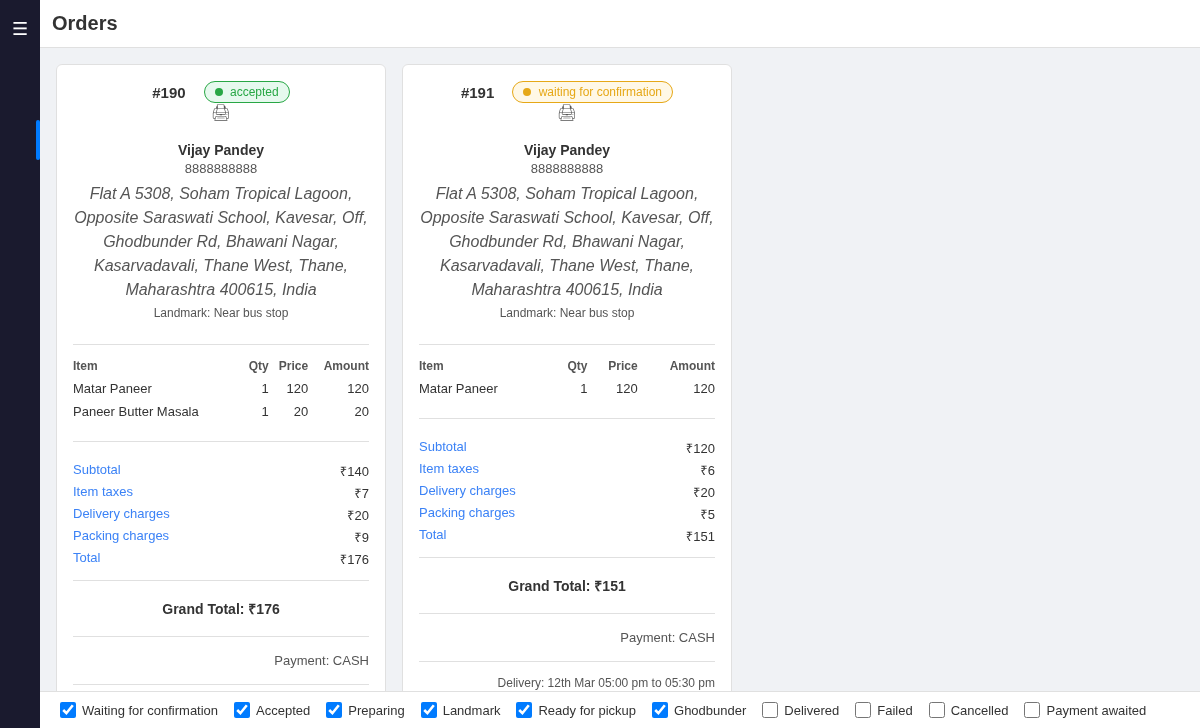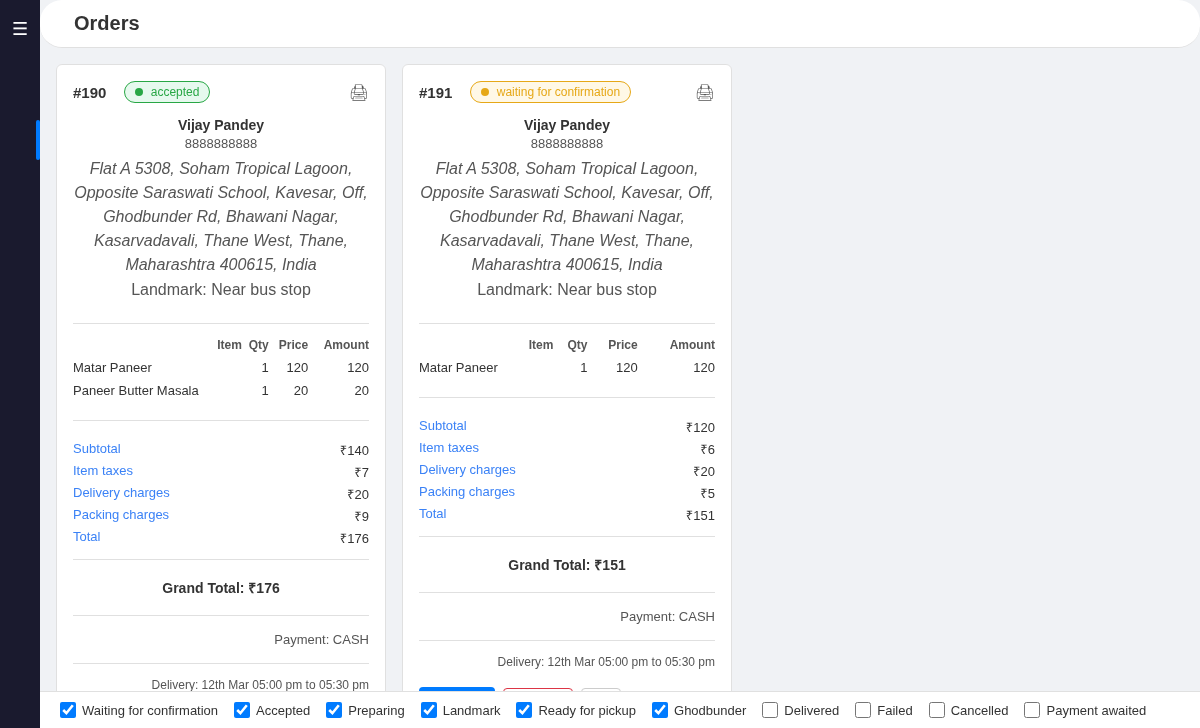--- a/index.html
+++ b/index.html
@@ -6,45 +6,45 @@
     body { font-family: Arial, sans-serif; font-size: 13px; background: #f0f2f5; color: #333; height: 728px; overflow: hidden; display: flex; flex-direction: column; }
 
     .app-layout { display: flex; flex: 1; overflow: hidden; }
 
     .sidebar { width: 40px; background: #1a1a2e; display: flex; flex-direction: column; align-items: center; padding-top: 10px; flex-shrink: 0; }
     .sidebar-menu-icon { color: white; font-size: 18px; cursor: pointer; padding: 8px; }
     .sidebar-blue-bar { width: 4px; background: #007bff; height: 40px; position: absolute; left: 36px; top: 120px; border-radius: 2px; }
 
     .main-content { flex: 1; display: flex; flex-direction: column; overflow: hidden; }
 
-    .header { background: white; padding: 12px 34px; border-bottom: 1px solid #e0e0e0; border-radius: 22px; }
+    .header { background: white; padding: 12px 12px; border-bottom: 1px solid #e0e0e0; }
     .header-title { font-size: 20px; font-weight: bold; color: #333; }
 
     .orders-area { flex: 1; overflow-x: auto; overflow-y: auto; padding: 16px; display: flex; gap: 16px; align-items: flex-start; }
 
     .order-card { background: white; border: 1px solid #e0e0e0; border-radius: 6px; width: 330px; flex-shrink: 0; padding: 16px; display: flex; flex-direction: column; }
 
-    .order-header { display: flex; align-items: center; justify-content: space-between; margin-bottom: 14px; }
+    .order-header { display: flex; align-items: center; justify-content: space-between; margin-bottom: 20px; flex-direction: column; }
     .order-id { font-weight: bold; font-size: 15px; color: #333; margin-right: 10px; }
     .order-id-group { display: flex; align-items: center; gap: 8px; }
     .status-badge { padding: 3px 10px; border-radius: 12px; font-size: 12px; font-weight: 500; }
     .status-accepted { background: #e6f9ee; color: #28a745; border: 1px solid #28a745; }
     .status-waiting { background: #fff8e6; color: #e6a817; border: 1px solid #e6a817; }
     .print-icon { color: #555; cursor: pointer; font-size: 16px; }
 
     .customer-info { text-align: center; margin-bottom: 14px; }
     .customer-name { font-weight: bold; font-size: 14px; margin-bottom: 3px; }
     .customer-phone { font-size: 13px; color: #555; margin-bottom: 6px; }
     .customer-address { font-size: 16px; color: #555; line-height: 1.5; font-style: italic; }
-    .customer-landmark { font-size: 16px; color: #555; margin-top: 4px; }
+    .customer-landmark { font-size: 12px; color: #555; margin-top: 4px; }
 
     .divider { border: none; border-top: 1px solid #e0e0e0; margin: 10px 0; }
 
     .items-table { width: 100%; border-collapse: collapse; margin-bottom: 8px; }
-    .items-table th { text-align: right; font-size: 12px; font-weight: 600; color: #555; padding: 4px 0; }
+    .items-table th { text-align: left; font-size: 12px; font-weight: 600; color: #555; padding: 4px 0; }
     .items-table th:not(:first-child) { text-align: right; }
     .items-table td { font-size: 13px; padding: 4px 0; }
     .items-table td:not(:first-child) { text-align: right; }
 
     .totals-section { margin-top: 8px; }
     .totals-row { display: flex; justify-content: space-between; font-size: 13px; padding: 2px 0; }
     .totals-row.grand-total { font-weight: bold; font-size: 14px; text-align: center; display: block; padding: 8px 0; }
     .totals-label { color: #3b82f6; }
     .totals-right { text-align: right; }
 

